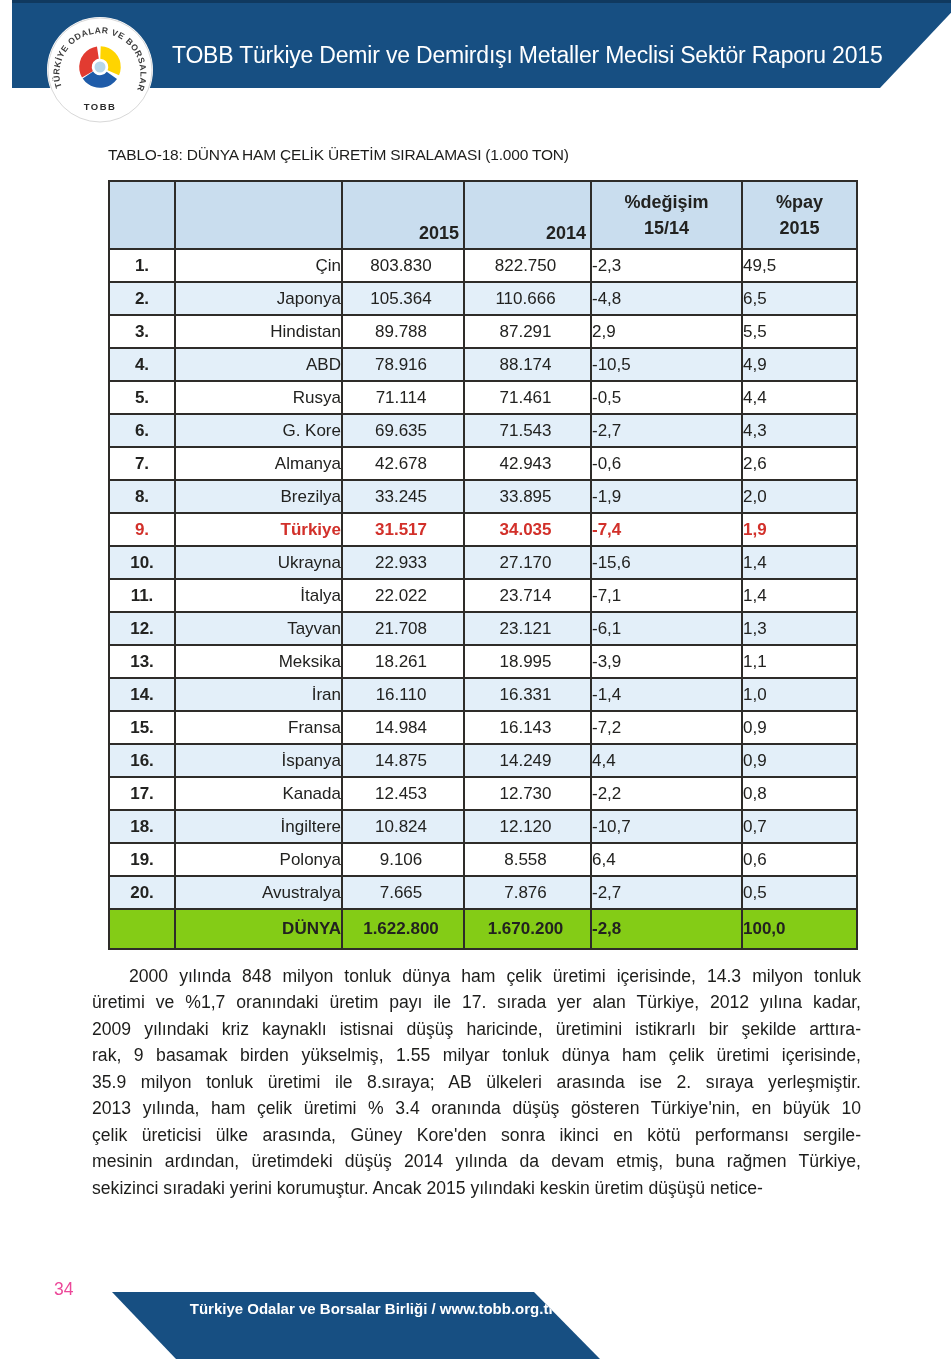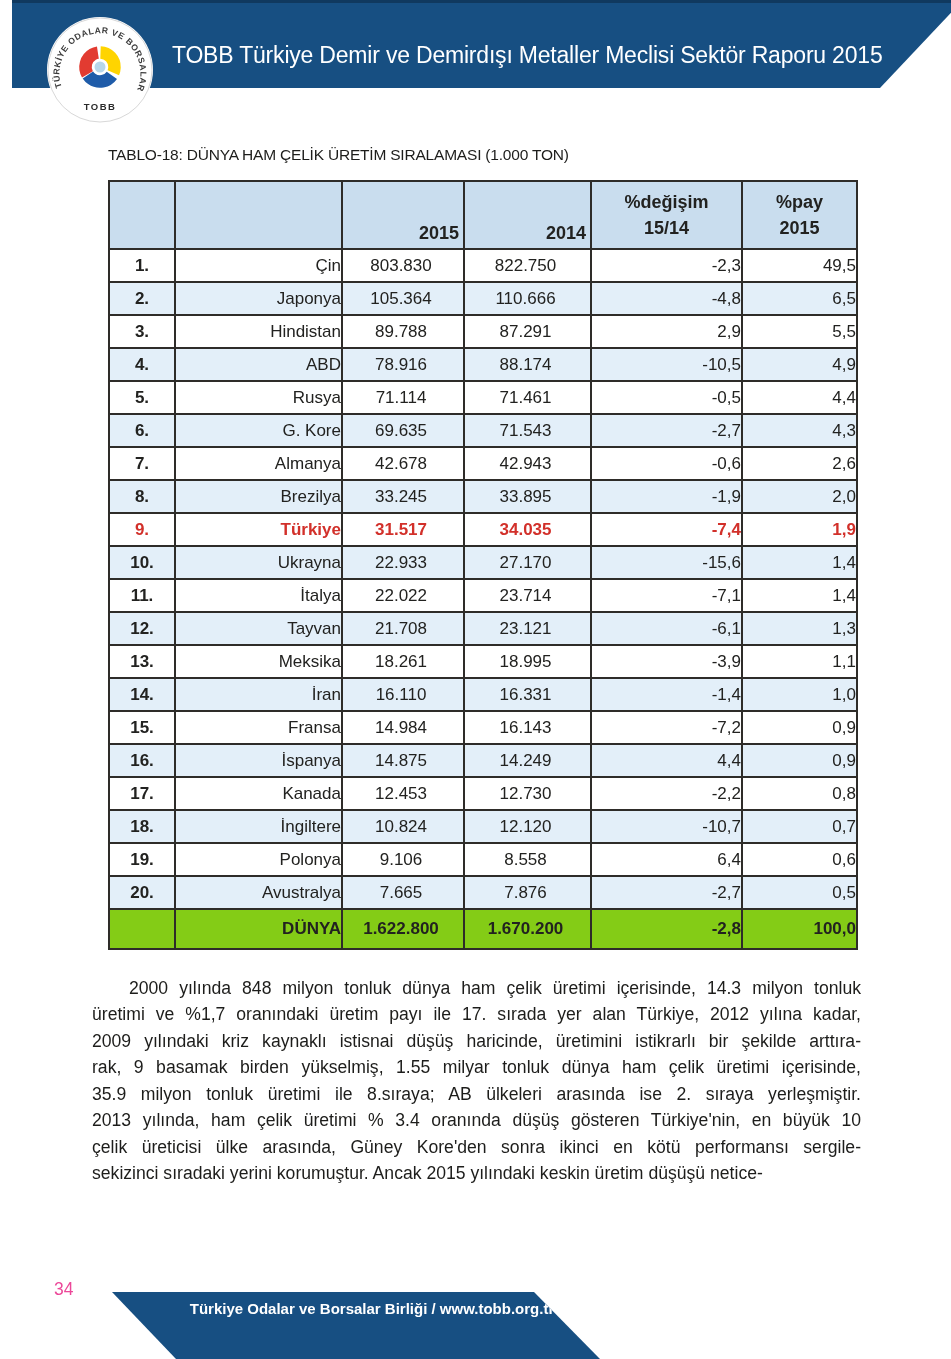--- a/index.html
+++ b/index.html
@@ -40,32 +40,32 @@
   th.h-year { vertical-align: bottom; text-align: right; padding: 0 4px 4px 0; }
   th.h-two  { vertical-align: middle; text-align: center; line-height: 1.45; }
   tbody tr { height: 33px; }
   tbody tr.alt td { background: #e3eff9; }
   tbody tr.total { height: 40px; }
   tbody tr.total td { background: #84cc16; font-weight: bold; }
   tbody tr.highlight td { color: #d2302a; font-weight: bold; }
   td.rank-cell   { text-align: center; font-weight: bold; }
   td.country-cell{ text-align: right; padding-left: 7px; }
   td.num-cell    { text-align: center; padding-right: 4px; }
-  td.center-cell { text-align: right; }
+  td.center-cell { text-align: left; }
 
   
   .body-paragraph {
     position: absolute; left: 92px; top: 963px; width: 769px;
     font-size: 17.6px; color: #1d1d1b;
   }
   .pline {
     height: 26.45px; line-height: 26.45px; white-space: nowrap;
     text-align: justify; text-align-last: justify;
   }
-  .pline:first-child { text-indent: 37px; margin-top: 12px; }
+  .pline:first-child { text-indent: 37px; }
   .pline:last-child  { text-align-last: left; }
 
   
   .page-number {
     position: absolute; left: 54px; top: 1279px;
     font-size: 17.5px; color: #ec4899;
   }
   .footer-band {
     position: absolute; left: 112px; top: 1292px; width: 488px; height: 67px;
     background: #174f82;
@@ -306,20 +306,21 @@
   </table>
 
   <div class="body-paragraph" id="paragraph">
       <div class="pline">2000 yılında 848 milyon tonluk dünya ham çelik üretimi içerisinde, 14.3 milyon tonluk</div>
       <div class="pline">üretimi ve %1,7 oranındaki üretim payı ile 17. sırada yer alan Türkiye, 2012 yılına kadar,</div>
       <div class="pline">2009 yılındaki kriz kaynaklı istisnai düşüş haricinde, üretimini istikrarlı bir şekilde arttıra-</div>
       <div class="pline">rak, 9 basamak birden yükselmiş, 1.55 milyar tonluk dünya ham çelik üretimi içerisinde,</div>
       <div class="pline">35.9 milyon tonluk üretimi ile 8.sıraya; AB ülkeleri arasında ise 2. sıraya yerleşmiştir.</div>
       <div class="pline">2013 yılında, ham çelik üretimi % 3.4 oranında düşüş gösteren Türkiye'nin, en büyük 10</div>
       <div class="pline">çelik üreticisi ülke arasında,  Güney Kore'den sonra ikinci en kötü performansı sergile-</div>
+      <div class="pline">mesinin ardından, üretimdeki düşüş 2014 yılında da devam etmiş, buna rağmen Türkiye,</div>
       <div class="pline">sekizinci sıradaki yerini korumuştur. Ancak 2015 yılındaki keskin üretim düşüşü netice-</div>
     </div>
 
   <div class="page-number">34</div>
   <div class="footer-band">
     <div class="footer-text">Türkiye Odalar ve Borsalar Birliği / www.tobb.org.tr</div>
   </div>
 
 </div>
 

